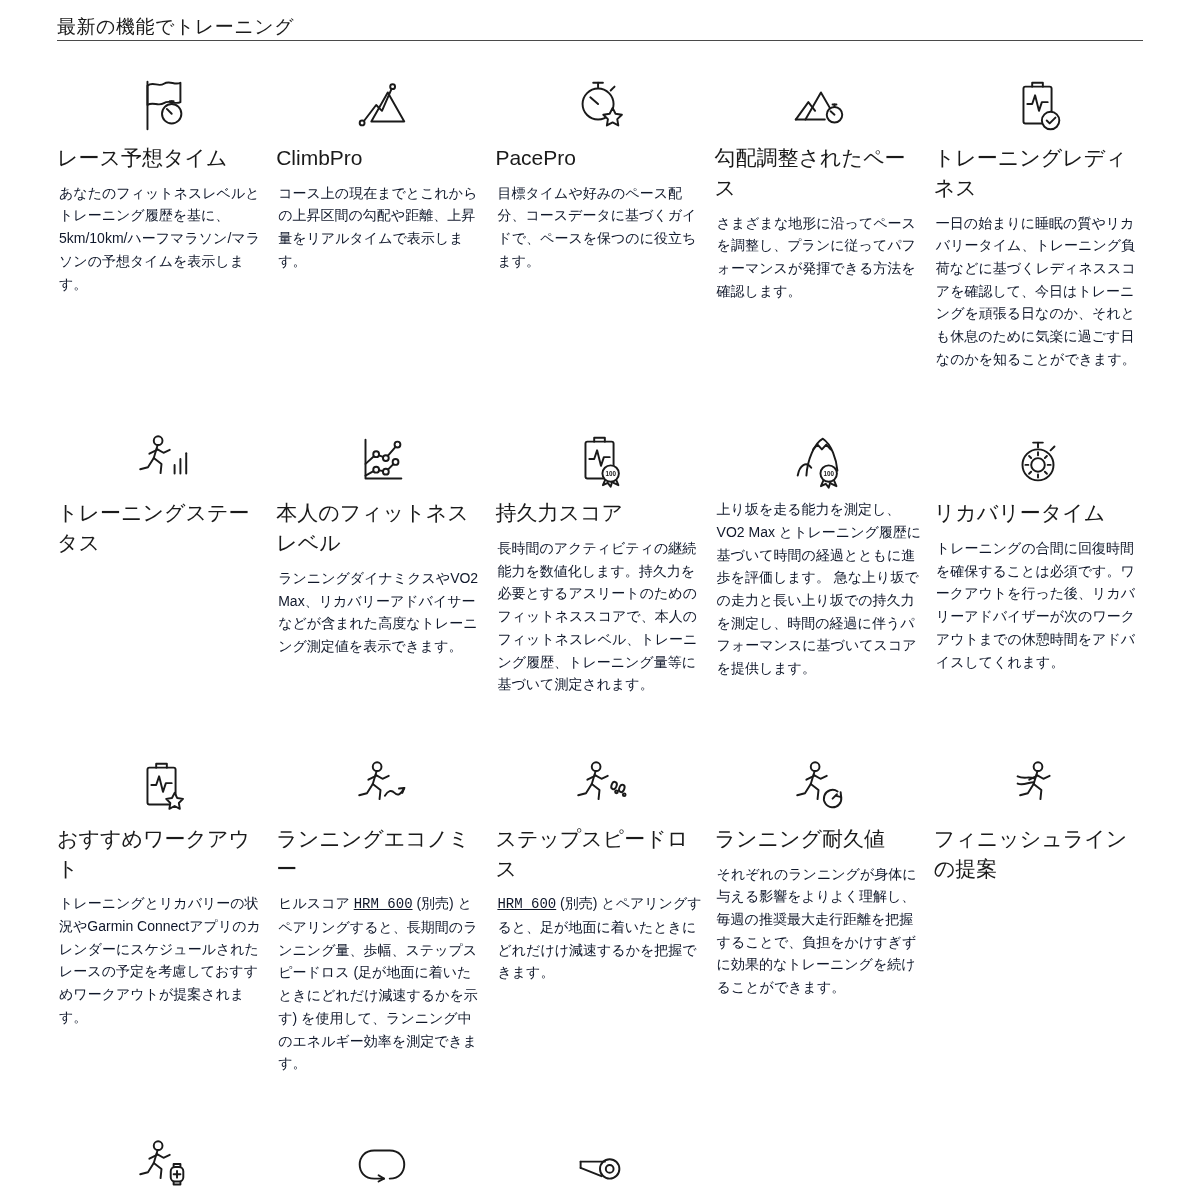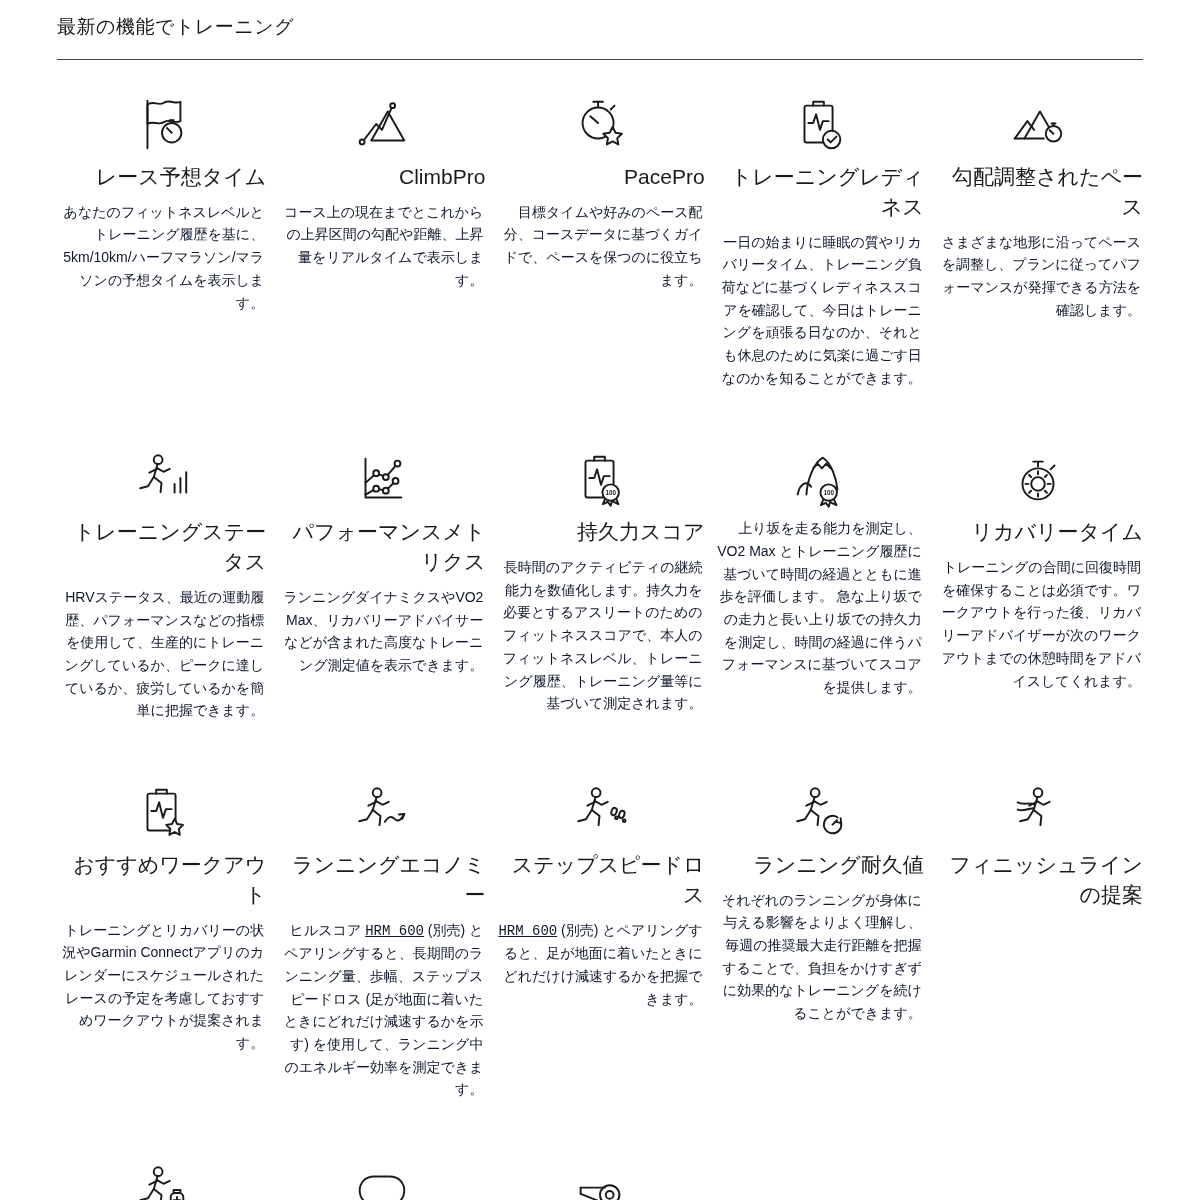--- a/index.html
+++ b/index.html
@@ -4,27 +4,27 @@
 <style>
   html,body{margin:0;padding:0;background:#fff;}
   body{
     width:1200px;min-height:1200px;box-sizing:border-box;
     font-family:"Liberation Sans","DejaVu Sans",sans-serif;
     color:#1a1a1a;-webkit-font-smoothing:antialiased;
   }
   .page{width:1200px;box-sizing:border-box;padding:14px 57px 40px;}
   .page-title{
     font-size:19px;font-weight:500;margin:0;letter-spacing:.5px;
-    padding-bottom:19px;border-bottom:1px solid #4a4a4a;
+    padding-bottom:0;border-bottom:1px solid #4a4a4a;
   }
   .grid{
     display:grid;grid-template-columns:repeat(5,1fr);
     column-gap:10px;row-gap:58px;margin-top:32px;
   }
-  .cell{text-align:right;}
+  .cell{text-align:left;}
   .icon{height:66px;display:flex;align-items:center;justify-content:center;margin-bottom:4px;}
   .icon svg{stroke:#1a1a1a;fill:none;stroke-width:2;stroke-linecap:round;stroke-linejoin:round;}
   .icon svg .wfill{fill:#fff;}
   .icon svg text{stroke:none;fill:#1a1a1a;font-family:"Liberation Sans",sans-serif;font-weight:bold;}
   .title{font-size:21px;font-weight:500;line-height:1.42;margin:0 0 9px;}
   .desc{font-size:14px;line-height:1.62;color:#0f172a;margin:0;padding:0 2px;}
   .inline-link{color:inherit;text-decoration:underline;font-family:Liberation Mono, monospace;}
 </style>
 </head>
 <body>
@@ -73,80 +73,79 @@
           <path class="wfill" d="M45 34 l3 6 6.6 1 -4.8 4.6 1.1 6.5 -5.9 -3.1 -5.9 3.1 1.1 -6.5 -4.8 -4.6 6.6 -1 Z"></path>
         </svg>
       </div>
       <h3 class="title">PacePro</h3>
       <p class="desc"><span>目標タイムや好みのペース配分、コースデータに基づくガイドで、ペースを保つのに役立ちます。</span></p>
     </div>
 
     <div class="cell">
       <div class="icon">
         <svg width="62" height="62" viewBox="0 0 64 64">
-          <rect x="17" y="12" width="29" height="38" rx="2"></rect>
-          <path d="M26 12 V8 H37 V12"></path>
-          <path d="M21 30 H26 L29 21 L33 37 L36 28 H42"></path>
-          <circle class="wfill" cx="45" cy="47" r="9"></circle>
-          <path d="M41 47 l3 3 6 -6"></path>
-        </svg>
-      </div>
-      <h3 class="title">トレーニングレディネス</h3>
-      <p class="desc"><span>一日の始まりに睡眠の質やリカバリータイム、トレーニング負荷などに基づくレディネススコアを確認して、今日はトレーニングを頑張る日なのか、それとも休息のために気楽に過ごす日なのかを知ることができます。</span></p>
-    </div>
-
-    <div class="cell">
-      <div class="icon">
-        <svg width="62" height="62" viewBox="0 0 64 64">
           <path d="M8 46 L21 28 L28 37"></path>
           <path d="M18 46 L34 18 L49 44"></path>
           <path d="M8 46 H38"></path>
           <circle class="wfill" cx="48" cy="41" r="8"></circle>
           <line x1="46" y1="30.5" x2="50" y2="30.5"></line>
             <line x1="48" y1="30.5" x2="48" y2="33"></line>
           <line x1="48" y1="41" x2="44" y2="37.5"></line>
         </svg>
       </div>
       <h3 class="title">勾配調整されたペース</h3>
       <p class="desc"><span>さまざまな地形に沿ってペースを調整し、プランに従ってパフォーマンスが発揮できる方法を確認します。</span></p>
     </div>
 
     <div class="cell">
       <div class="icon">
         <svg width="62" height="62" viewBox="0 0 64 64">
+          <rect x="17" y="12" width="29" height="38" rx="2"></rect>
+          <path d="M26 12 V8 H37 V12"></path>
+          <path d="M21 30 H26 L29 21 L33 37 L36 28 H42"></path>
+          <circle class="wfill" cx="45" cy="47" r="9"></circle>
+          <path d="M41 47 l3 3 6 -6"></path>
+        </svg>
+      </div>
+      <h3 class="title">トレーニングレディネス</h3>
+      <p class="desc"><span>一日の始まりに睡眠の質やリカバリータイム、トレーニング負荷などに基づくレディネススコアを確認して、今日はトレーニングを頑張る日なのか、それとも休息のために気楽に過ごす日なのかを知ることができます。</span></p>
+    </div>
+
+    <div class="cell">
+      <div class="icon">
+        <svg width="62" height="62" viewBox="0 0 64 64">
           <circle cx="28" cy="11" r="4.5"></circle>
           <path d="M27.5 15.5 L23.5 29"></path>
           <path d="M26.5 19.5 L33.5 23.5 L40 20.5"></path>
           <path d="M26.8 20.5 L19 24.5"></path>
           <path d="M23.5 29 L31.5 35 L30.5 44.5"></path>
           <path d="M23.5 29 L17.5 38.5 L9.5 40.5"></path>
           <line x1="45" y1="36" x2="45" y2="45"></line>
           <line x1="51" y1="30" x2="51" y2="45"></line>
           <line x1="57" y1="24" x2="57" y2="45"></line>
         </svg>
       </div>
       <h3 class="title">トレーニングステータス</h3>
-      <p class="desc"><span>HRVステータス、最近の運動履歴、パフォーマンスなどの指標を使用して、生産的にトレーニングしているか、ピークに達しているか、疲労しているかを簡単に把握できます。</span></p>
     </div>
 
     <div class="cell">
       <div class="icon">
         <svg width="62" height="62" viewBox="0 0 64 64">
           <path d="M16 10 V50 H53"></path>
           <path d="M16 35 L27 25 L37 29 L49 15"></path>
           <circle class="wfill" cx="27" cy="25" r="3"></circle>
             <circle class="wfill" cx="37" cy="29" r="3"></circle>
             <circle class="wfill" cx="49" cy="15" r="3"></circle>
           <path d="M16 47 L27 41 L37 43 L47 33"></path>
           <circle class="wfill" cx="27" cy="41" r="3"></circle>
             <circle class="wfill" cx="37" cy="43" r="3"></circle>
             <circle class="wfill" cx="47" cy="33" r="3"></circle>
         </svg>
       </div>
-      <h3 class="title">パフォーマンスメトリクス</h3>
+      <h3 class="title">本人のフィットネスレベル</h3>
       <p class="desc"><span>ランニングダイナミクスやVO2 Max、リカバリーアドバイサーなどが含まれた高度なトレーニング測定値を表示できます。</span></p>
     </div>
 
     <div class="cell">
       <div class="icon">
         <svg width="62" height="62" viewBox="0 0 64 64">
           <rect x="17" y="12" width="29" height="38" rx="2"></rect>
           <path d="M26 12 V8 H37 V12"></path>
           <path d="M21 30 H26 L29 21 L33 37 L36 28 H42"></path>
           <path class="wfill" d="M38 50 l-3 7 5 -2.5 3 4 2.5 -8"></path>

